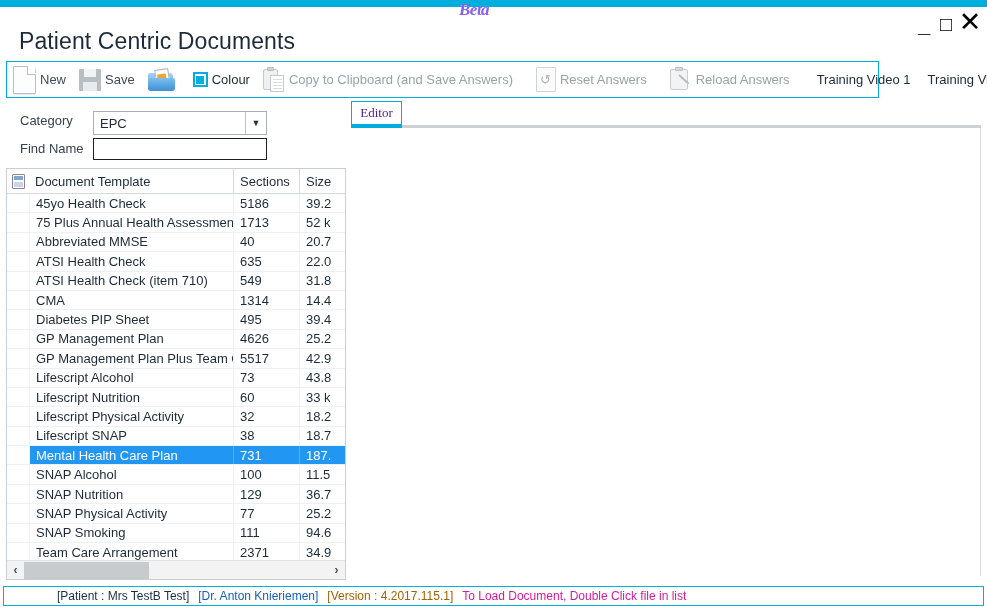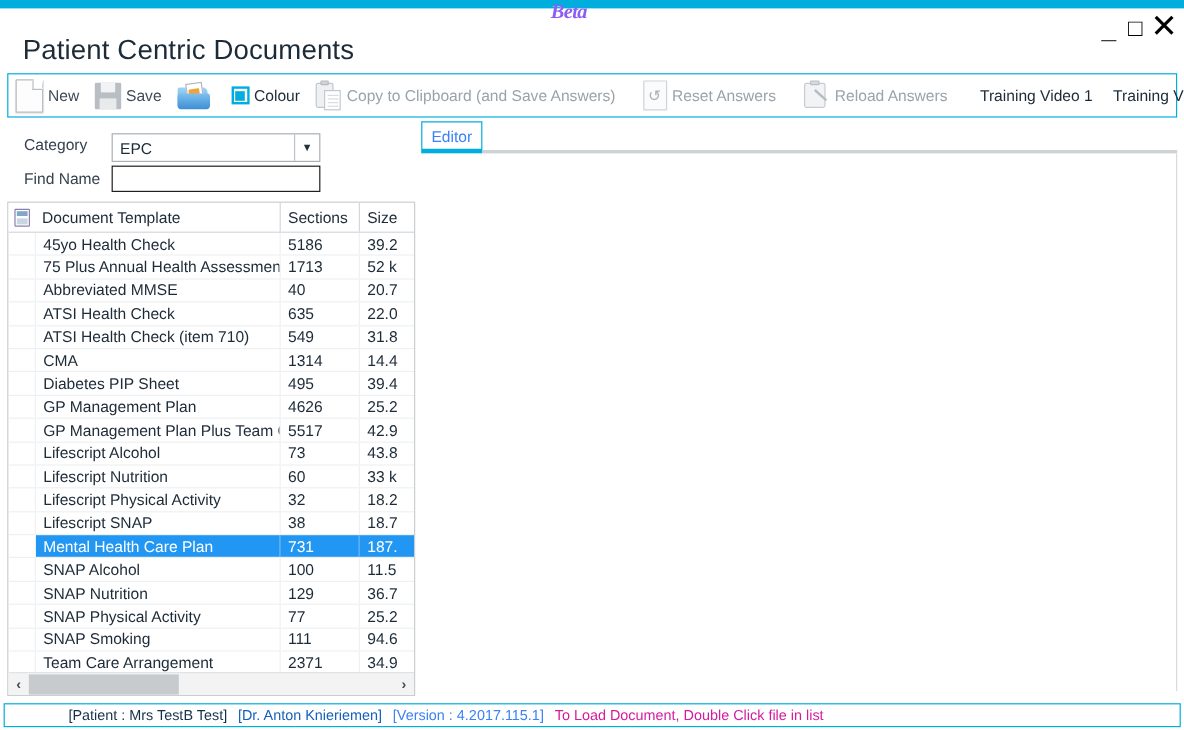--- a/index.html
+++ b/index.html
@@ -87,21 +87,21 @@
     color: #1d2b38;
     font-weight: 400;
     letter-spacing: 0.1px;
     white-space: nowrap;
   }
 
   
   .toolbar {
     position: absolute;
     left: 6px; top: 61px;
-    width: 975px; height: 37px;
+    width: 873px; height: 37px;
     background: #ffffff;
     border: 1px solid #00aede;
     box-sizing: border-box;
     display: flex;
     align-items: center;
     padding-left: 2px;
   }
   .tb-item {
     display: flex;
     align-items: center;
@@ -509,23 +509,24 @@
     position: absolute;
     left: 0; top: 0;
     width: 51px; height: 27px;
     border: 1px solid #00aede;
     background: #ffffff;
     box-sizing: border-box;
     display: flex;
     align-items: center;
     justify-content: center;
     font-size: 13px;
-    color: #3b82f6;
+    color: #4c1d95;
     cursor: default;
     user-select: none;
+    font-family: Liberation Serif, serif;
   }
   .tab.active {
     border-bottom: 4px solid #00aede;
   }
   .tab-rail {
     position: absolute;
     left: 51px; top: 24px;
     width: 579px; height: 3px;
     background: #cfd2d4;
   }
@@ -550,21 +551,21 @@
     display: flex;
     align-items: center;
     padding-left: 5px;
     gap: 9px;
     font-size: 12px;
     white-space: nowrap;
     overflow: hidden;
   }
   .st-patient { color: #17304a; padding-left: 48px; }
   .st-doctor  { color: #1560bd; }
-  .st-version { color: #3b82f6; }
+  .st-version { color: #a16207; }
   .st-hint    { color: #d41ba0; }
 </style>
 </head>
 <body>
 
 <div id="app">
 
   <div class="top-accent"></div>
   <div class="beta-mark">Beta</div>
 

